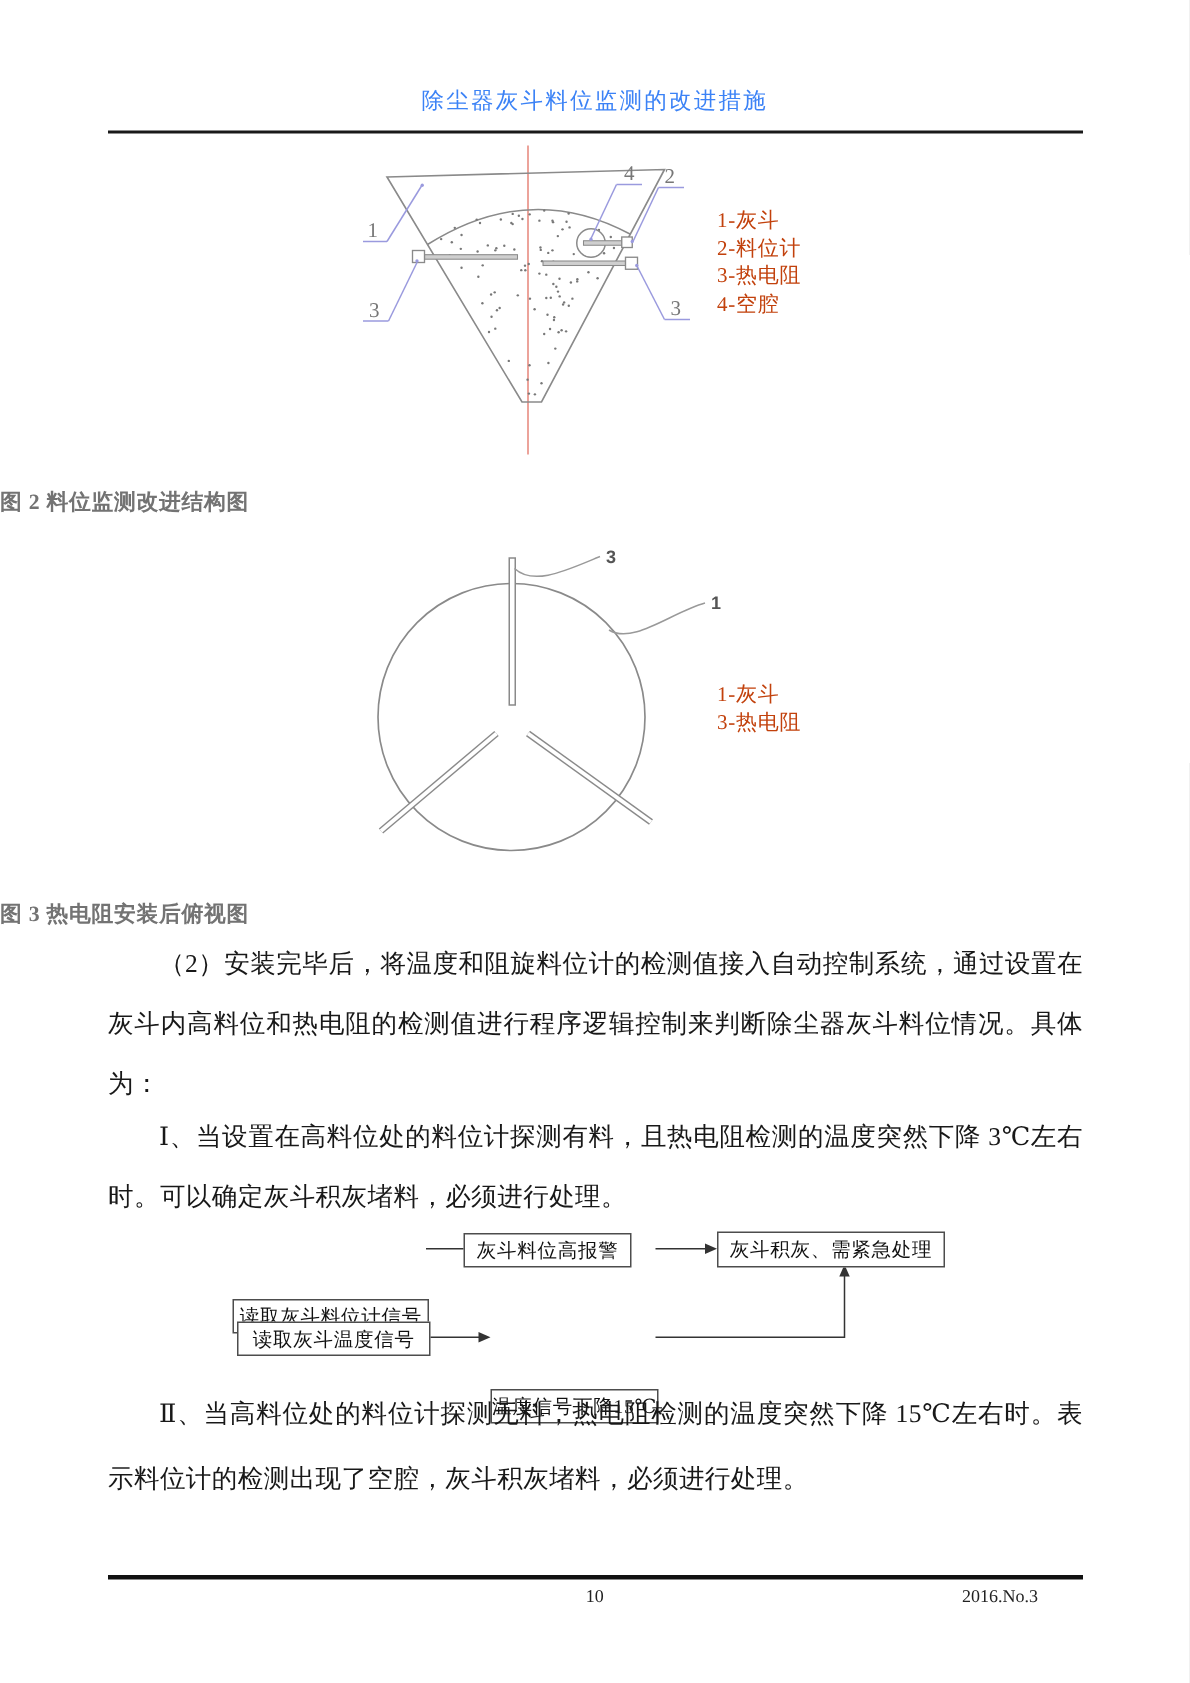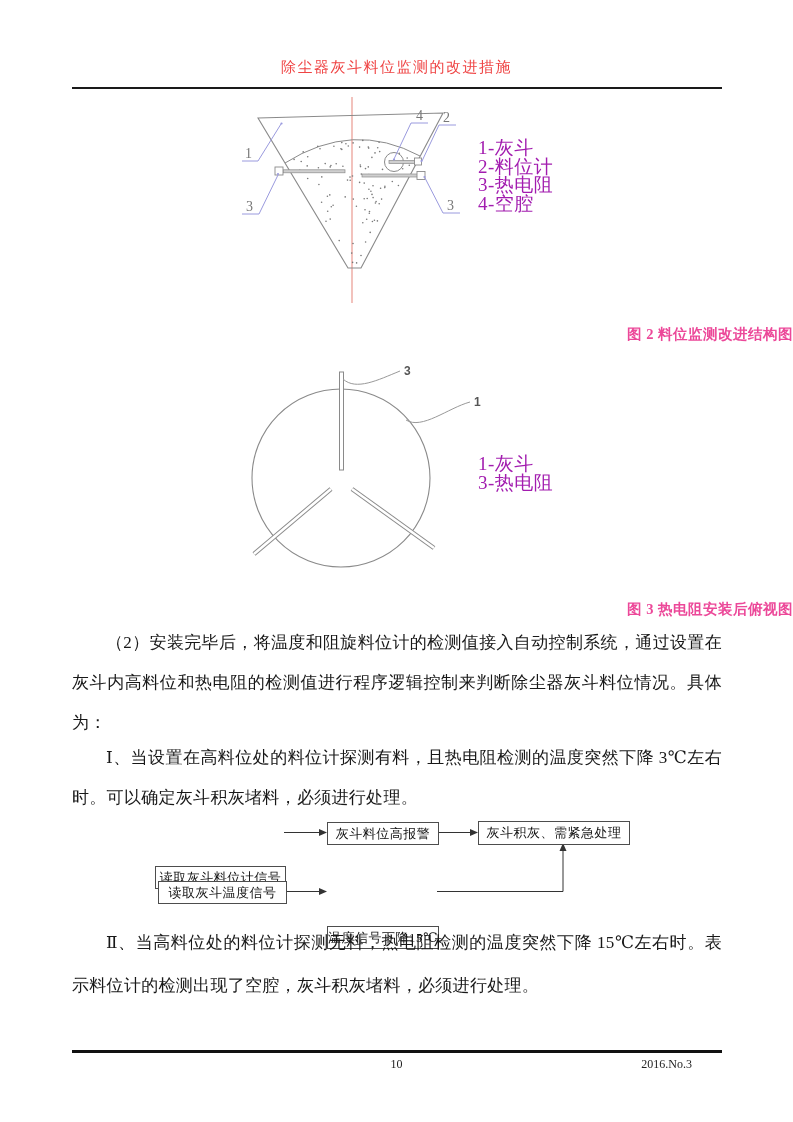--- a/index.html
+++ b/index.html
@@ -4,30 +4,30 @@
 <style>
   html,body{margin:0;padding:0;background:#e8e8e8;}
   .page{
     position:relative;width:793px;height:1122px;background:#ffffff;
     margin:0 auto;overflow:hidden;
     font-family:"Liberation Serif","DejaVu Serif",serif;color:#1c1c1c;
   }
   .abs{position:absolute;}
   .header-title{
     left:0;top:58px;width:793px;text-align:center;
-    font-size:15px;letter-spacing:1.5px;color:#ef4444;
+    font-size:15px;letter-spacing:1.5px;color:#3b82f6;
   }
   .header-rule{left:72px;top:87px;width:650px;height:2px;background:#1a1a1a;}
   .legend{
-    font-size:19px;line-height:18.5px;color:#a21caf;letter-spacing:0.5px;
+    font-size:14px;line-height:18.5px;color:#c2410c;letter-spacing:0.5px;
   }
   .legend div{white-space:nowrap;}
   .caption{
-    left:0;width:793px;text-align:right;font-weight:bold;
-    font-size:14.5px;color:#ec4899;letter-spacing:0.5px;
+    left:0;width:793px;text-align:left;font-weight:bold;
+    font-size:14.5px;color:#737373;letter-spacing:0.5px;
   }
   .para{
     left:72px;width:650px;font-size:17px;color:#181818;
     text-align:justify;text-indent:2em;letter-spacing:0.3px;
   }
   .fc-box{
     position:absolute;border:1px solid #4d4d4d;background:#fff;
     display:flex;align-items:center;justify-content:center;
     font-size:13px;color:#111;white-space:nowrap;letter-spacing:0.5px;
   }
@@ -248,21 +248,21 @@
       <line x1="284" y1="832.5" x2="320" y2="832.5" stroke="#333" stroke-width="1"></line>
       <polygon points="319,829 327,832.5 319,836" fill="#333"></polygon>
       <line x1="437" y1="832.5" x2="471" y2="832.5" stroke="#333" stroke-width="1"></line>
       <polygon points="470,829 478,832.5 470,836" fill="#333"></polygon>
       <line x1="285" y1="891.5" x2="320" y2="891.5" stroke="#333" stroke-width="1"></line>
       <polygon points="319,888 327,891.5 319,895" fill="#333"></polygon>
       <polyline points="437,891.5 563,891.5 563,849" fill="none" stroke="#333" stroke-width="1"></polyline>
       <polygon points="559.5,851 563,843 566.5,851" fill="#333"></polygon>
     </svg>
     <div class="fc-box" style="left:155px;top:866px;width:129px;height:21px;">读取灰斗料位计信号</div>
-    <div class="fc-box" style="left:327px;top:822px;width:110px;height:21px;">灰斗料位高报警</div>
+    <div class="fc-box" style="left:309px;top:822px;width:110px;height:21px;">灰斗料位高报警</div>
     <div class="fc-box" style="left:478px;top:821px;width:150px;height:22px;">灰斗积灰、需紧急处理</div>
     <div class="fc-box" style="left:158px;top:881px;width:127px;height:21px;">读取灰斗温度信号</div>
     <div class="fc-box" style="left:327px;top:881px;width:110px;height:21px;margin-top:45px;">温度信号下降15℃</div>
   </div>
 
   <div class="abs para" style="top:921px;line-height:43px;">Ⅱ、当高料位处的料位计探测无料，热电阻检测的温度突然下降 15℃左右时。表示料位计的检测出现了空腔，灰斗积灰堵料，必须进行处理。</div>
 
   <div class="abs footer-rule"></div>
   <div class="abs footer-text" style="left:0;top:1057px;width:793px;text-align:center;">10</div>
   <div class="abs footer-text" style="left:592px;top:1057px;width:100px;text-align:right;">2016.No.3</div>

